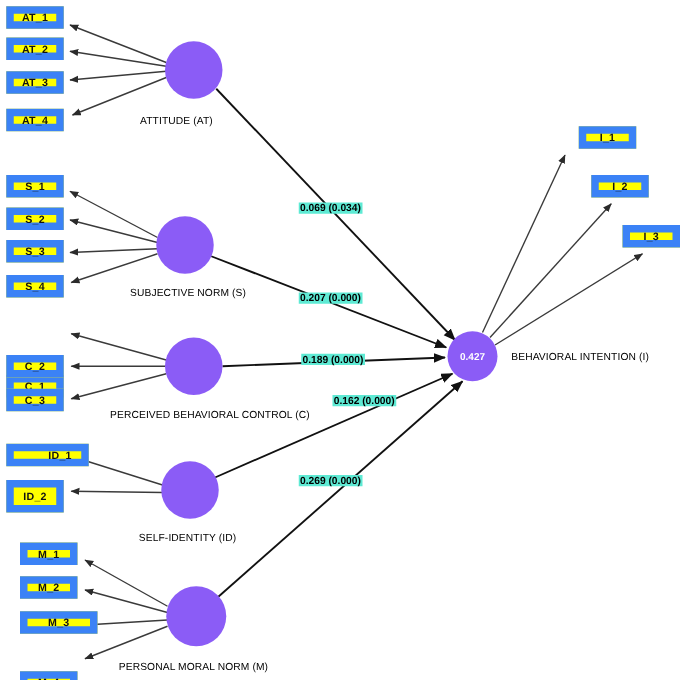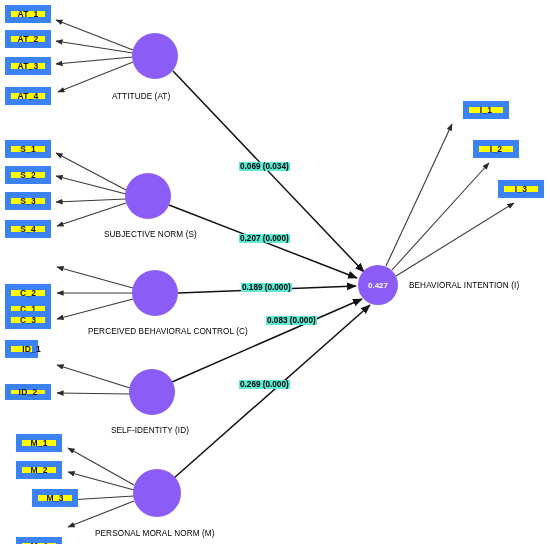--- a/index.html
+++ b/index.html
@@ -158,34 +158,34 @@
   <div class="indicator-box" style="left:5px;   top:256px; width:46px; height:18px;margin-top:44px;">
       <span>C_1</span>
     </div>
   <div class="indicator-box" style="left:5px;   top:284px; width:46px; height:18px;">
       <span>C_2</span>
     </div>
   <div class="indicator-box" style="left:5px;   top:311px; width:46px; height:18px;">
       <span>C_3</span>
     </div>
 
-  <div class="indicator-box" style="left:5px;   top:340px; width:33px; height:18px;padding-left:20px;">
+  <div class="indicator-box" style="left:5px;   top:355px; width:66px; height:18px;padding-left:20px;">
       <span>ID_1</span>
     </div>
-  <div class="indicator-box" style="left:5px;   top:384px; width:46px; height:16px;">
+  <div class="indicator-box" style="left:5px;   top:384px; width:46px; height:26px;">
       <span>ID_2</span>
     </div>
 
   <div class="indicator-box" style="left:16px;  top:434px; width:46px; height:18px;">
       <span>M_1</span>
     </div>
   <div class="indicator-box" style="left:16px;  top:461px; width:46px; height:18px;">
       <span>M_2</span>
     </div>
-  <div class="indicator-box" style="left:32px;  top:489px; width:46px; height:18px;">
+  <div class="indicator-box" style="left:16px;  top:489px; width:62px; height:18px;">
       <span>M_3</span>
     </div>
   <div class="indicator-box" style="left:16px;  top:517px; width:46px; height:18px;margin-top:20px;">
       <span>M_4</span>
     </div>
 
   <div class="indicator-box" style="left:435px; top:101px; width:46px; height:18px;margin-left:28px;">
       <span>I_1</span>
     </div>
   <div class="indicator-box" style="left:473px; top:140px; width:46px; height:18px;">
@@ -207,16 +207,16 @@
   <div class="construct-label" style="left:112px; top:92px;">ATTITUDE (AT)</div>
   <div class="construct-label" style="left:104px; top:230px;">SUBJECTIVE NORM (S)</div>
   <div class="construct-label" style="left:88px;  top:327px;">PERCEIVED BEHAVIORAL CONTROL (C)</div>
   <div class="construct-label" style="left:111px; top:426px;">SELF-IDENTITY (ID)</div>
   <div class="construct-label" style="left:95px;  top:529px;">PERSONAL MORAL NORM (M)</div>
   <div class="construct-label" style="left:409px; top:281px;">BEHAVIORAL INTENTION (I)</div>
 
   <div class="path-coefficient" style="left:239px; top:162px;">0.069 (0.034)</div>
   <div class="path-coefficient" style="left:239px; top:234px;">0.207 (0.000)</div>
   <div class="path-coefficient" style="left:241px; top:283px;">0.189 (0.000)</div>
-  <div class="path-coefficient" style="left:266px; top:316px;">0.083 (0.000)</div>
+  <div class="path-coefficient" style="left:266px; top:316px;">0.162 (0.000)</div>
   <div class="path-coefficient" style="left:239px; top:380px;">0.269 (0.000)</div>
 
 </div>
 
 </body></html>

